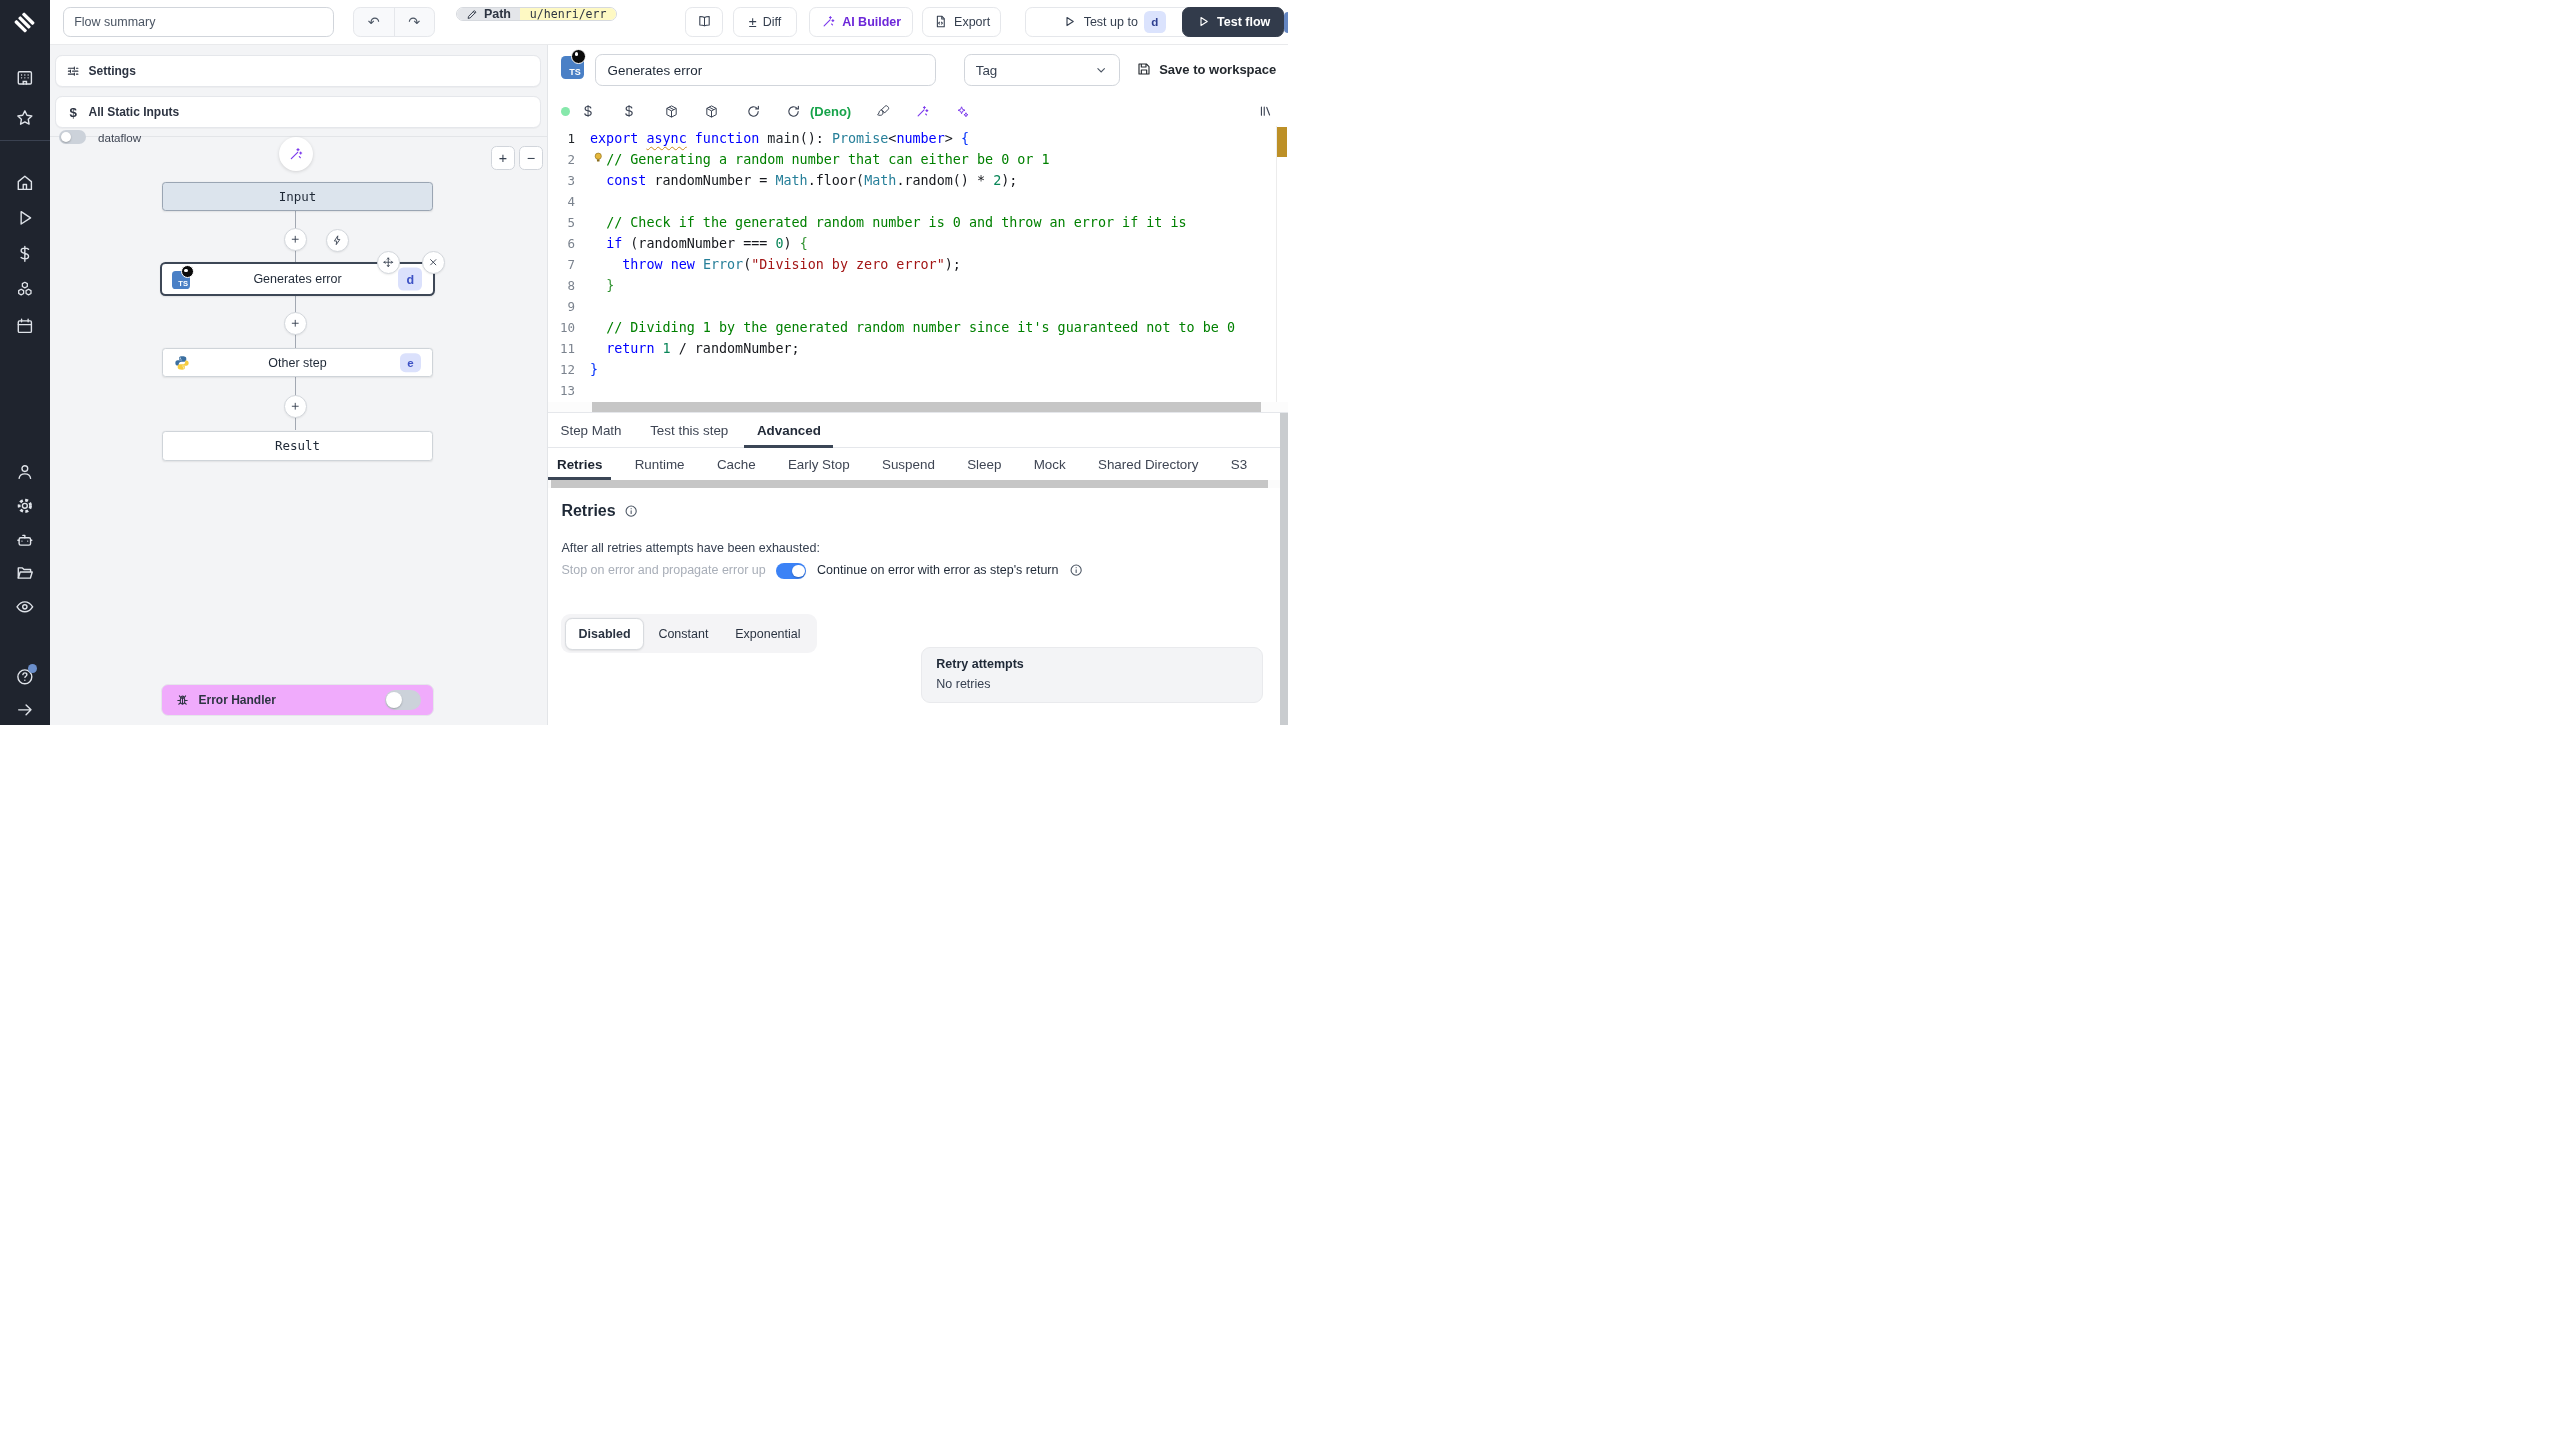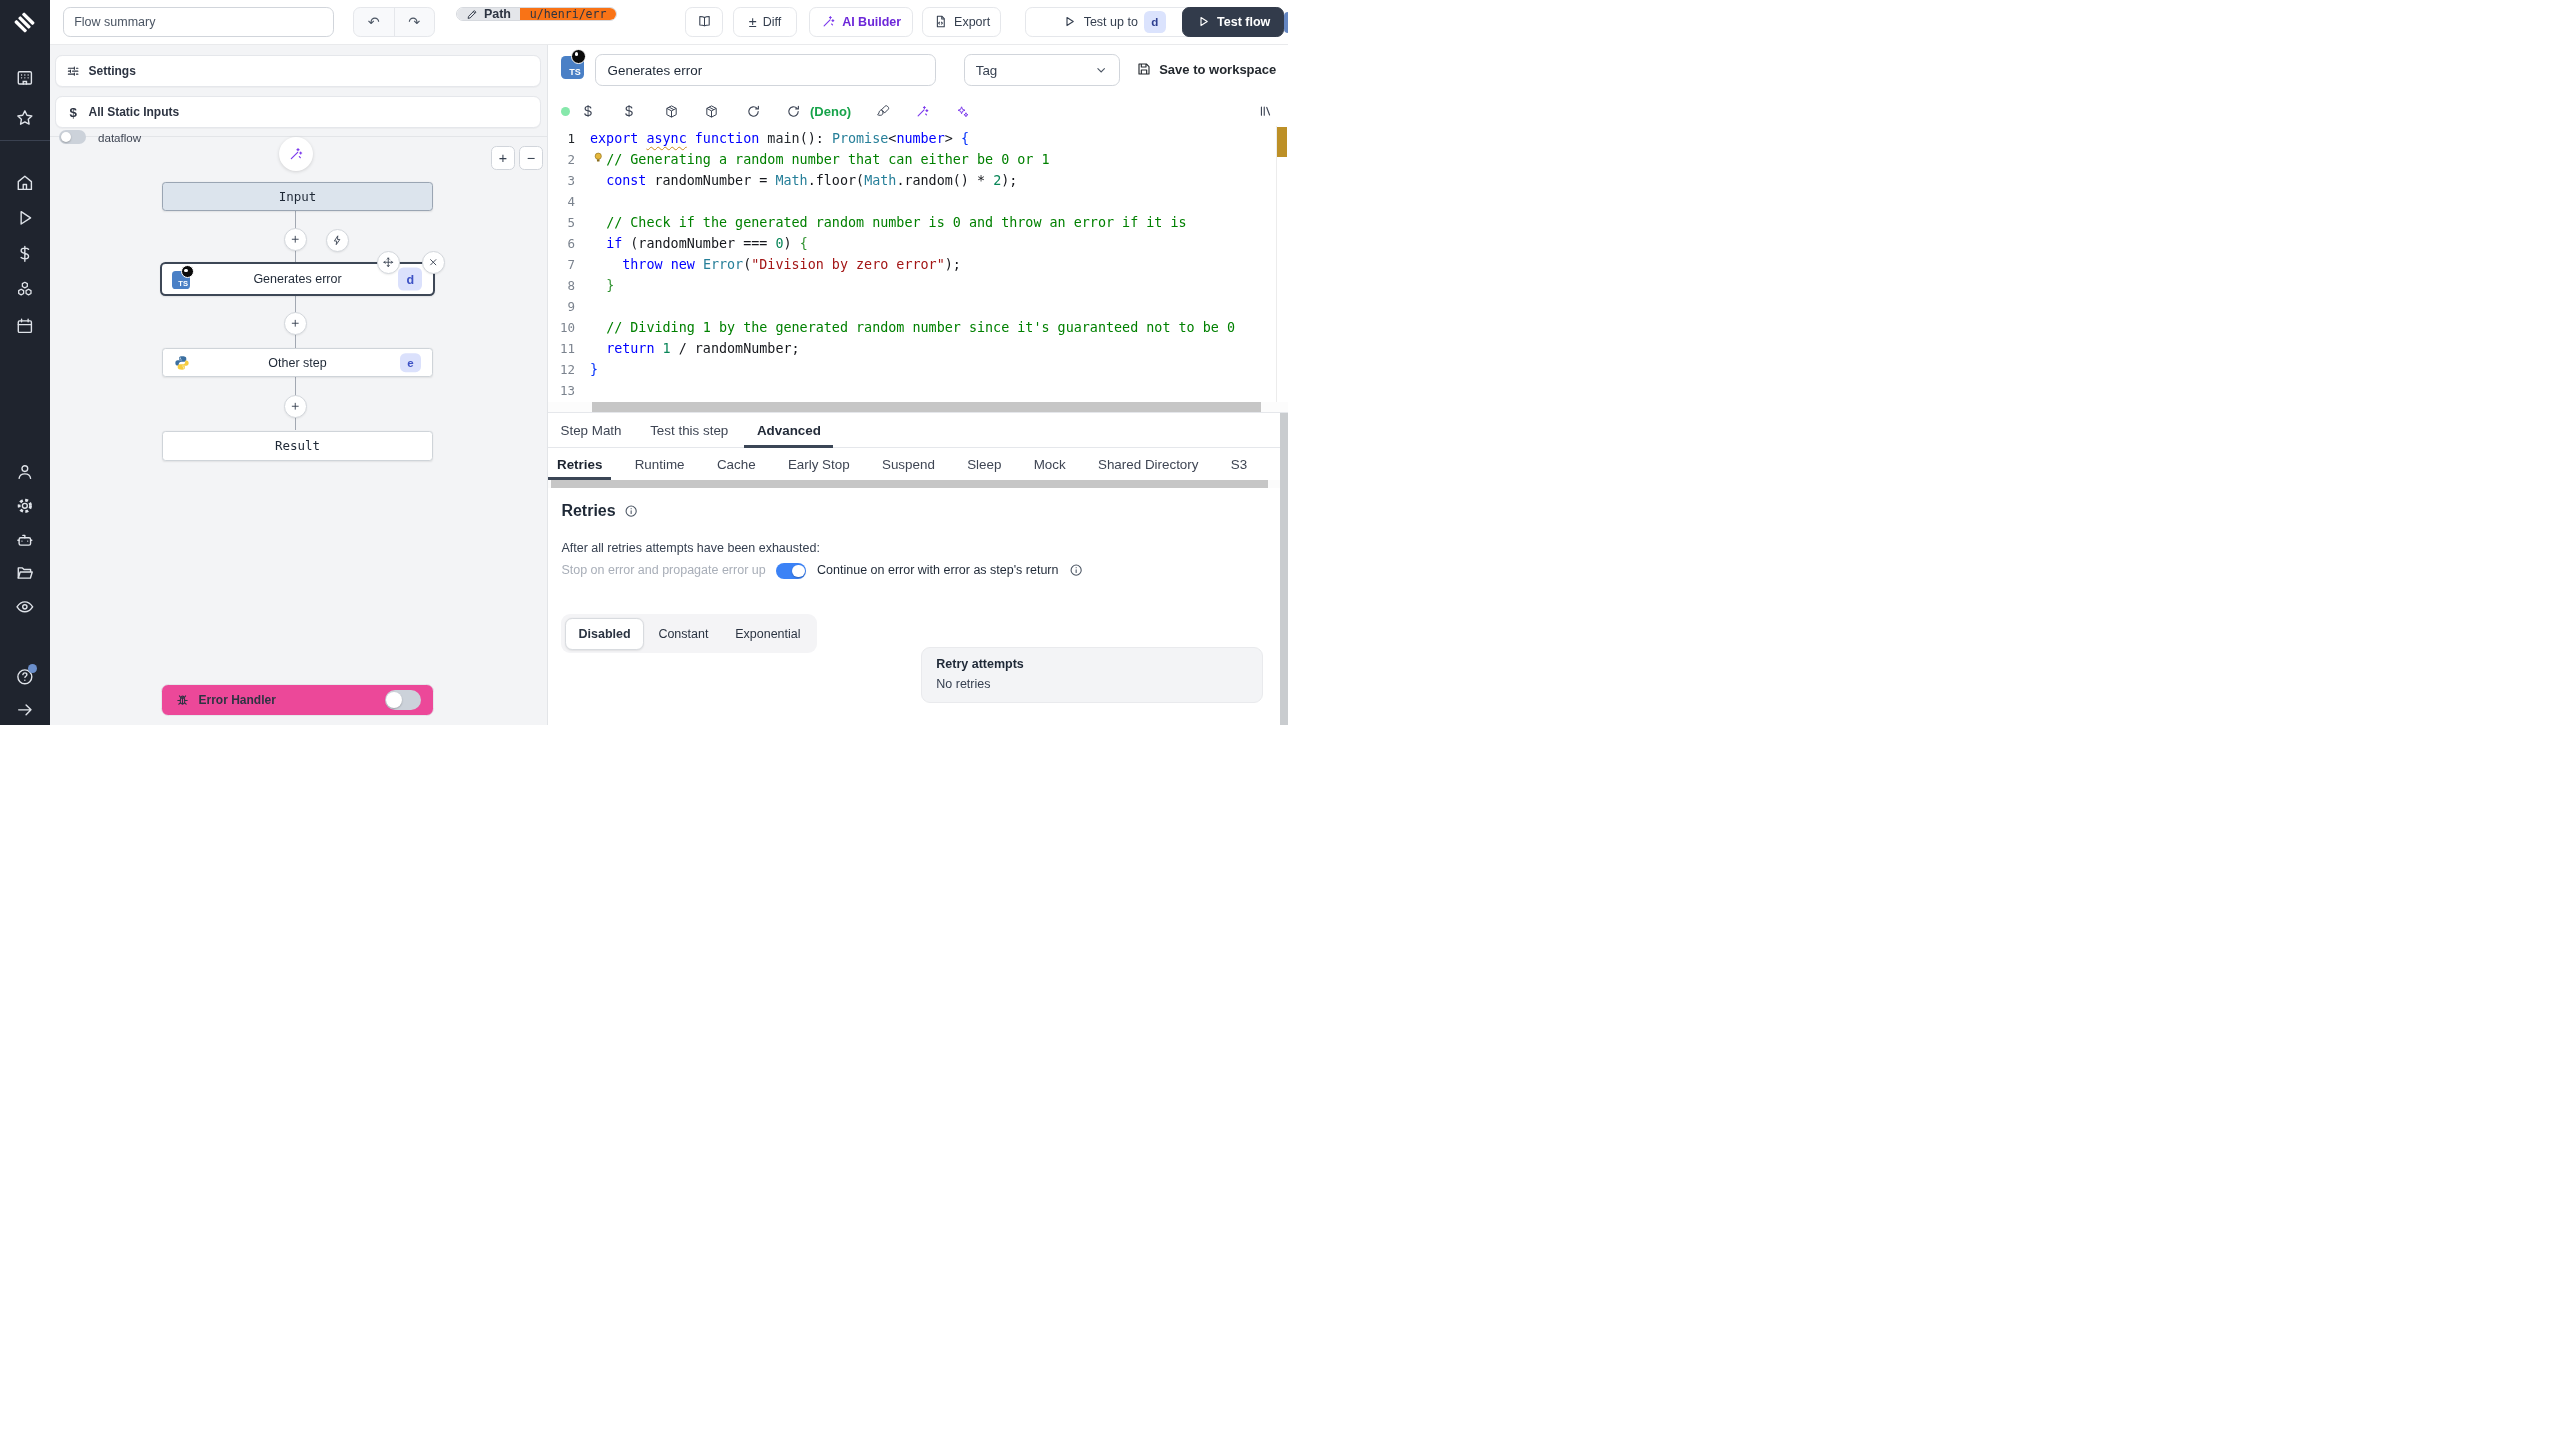--- a/index.html
+++ b/index.html
@@ -23,21 +23,21 @@
   #flow-summary { position:absolute; left:12.5px; top:7.2px; width:271px; height:29.5px; border:0.9px solid #d1d5db; border-radius:7.2px;
                   padding:0 10.7px; font-size:12.5px; color:#374151; font-family:"Liberation Sans",sans-serif; outline:none; }
   #flow-summary::placeholder { color:#4b5563; }
   #undo-redo { position:absolute; left:303px; top:7.2px; width:82px; height:29.5px; border:0.9px solid #e5e7eb; border-radius:7.2px;
                background:#f8f9fb; display:flex; }
   .ur-half { flex:1; display:flex; align-items:center; justify-content:center; font-size:14.3px; color:#4b5563; }
   .ur-half:first-child { border-right:0.9px solid #e5e7eb; }
   #path-chip { position:absolute; left:406px; top:7.2px; height:14px; border:0.9px solid #d6d9de; border-radius:7.2px; display:flex; overflow:hidden; }
   #path-left { background:#e4e6ea; display:flex; align-items:center; gap:5.4px; padding:0 9px; font-size:12.5px; font-weight:600; color:#2d3442; }
   #path-left svg { width:12.5px; height:12.5px; }
-  #path-right { background:#f97316; display:flex; align-items:center; padding:0 9.8px; font-family:"DejaVu Sans Mono",monospace; font-size:11.6px; color:#2d3442; }
+  #path-right { background:#fef9c3; display:flex; align-items:center; padding:0 9.8px; font-family:"DejaVu Sans Mono",monospace; font-size:11.6px; color:#2d3442; }
   .mini-badge { background:#dbe3fd; color:#2d3e8f; font-weight:700; font-size:11.6px; border-radius:5.4px; width:21.5px; height:21.5px;
                 display:flex; align-items:center; justify-content:center; }
   #btn-testflow { background:#323b4b; border-color:#323b4b; color:#fff; font-weight:600; }
   #tr-sliver { position:absolute; right:0; top:11.6px; width:4.5px; height:21.5px; background:#6486c2; border-radius:5.4px 0 0 5.4px; }
 
   
   #flowpanel { position:absolute; left:50px; top:45px; width:498px; height:681px; background:#f3f4f6; border-right:0.9px solid #e3e5e8; }
   .fp-card { position:absolute; left:4.5px; width:486px; height:32px; background:#fff; border:0.9px solid #e5e7eb; border-radius:7.2px;
              display:flex; align-items:center; gap:8px; padding:0 10.7px; font-size:12px; font-weight:700; color:#2d3442;
              box-shadow:0 0.9px 0.9px rgba(0,0,0,.03); }
@@ -66,21 +66,21 @@
                 font-weight:700; font-size:12.5px; border-radius:5.4px; width:24px; height:23px; display:flex; align-items:center; justify-content:center; }
   #node-other .node-badge { width:21.5px; height:19.7px; font-size:11.6px; }
   .graph-circle { position:absolute; width:23px; height:23px; border-radius:50%; background:#fff; border:0.9px solid #d3d7dc;
                   display:flex; align-items:center; justify-content:center; color:#3a4352; z-index:3; box-shadow:0 0.9px 1.8px rgba(0,0,0,.07); }
   .graph-circle svg { width:12.5px; height:12.5px; }
   #ts-badge { position:absolute; left:9.8px; top:7.2px; width:18px; height:18px; background:#4a80c6; border-radius:3.6px; }
   #ts-badge .ts-txt { position:absolute; right:1.8px; bottom:0.9px; color:#fff; font-size:7.6px; font-weight:700; }
   .deno-circle { position:absolute; width:13.4px; height:13.4px; background:#0b0b0b; border-radius:50%; border:1.3px solid #fff; }
   .deno-circle::after { content:""; position:absolute; left:2.7px; top:2.7px; width:3.6px; height:3.6px; background:#fff; border-radius:50%; }
   #py-icon { position:absolute; left:10.7px; top:6.3px; width:16px; height:16px; }
-  #error-handler { position:absolute; left:111px; top:639px; width:273px; height:32px; background:#ec4899; border:0.9px solid #e5e7eb;
+  #error-handler { position:absolute; left:111px; top:639px; width:273px; height:32px; background:#f0abfc; border:0.9px solid #e5e7eb;
                    border-radius:7.2px; display:flex; align-items:center; gap:9px; padding:0 12.5px; }
   #error-handler svg { width:15px; height:15px; }
   #eh-label { font-size:12px; font-weight:700; color:#2d3442; flex:1; }
   #eh-toggle { width:36px; height:19.7px; } #eh-toggle .knob { width:16px; height:16px; }
 
   
   #codepanel { position:absolute; left:548px; top:45px; width:740px; height:368px; background:#fff; }
   #ed-tsicon { position:absolute; left:12.5px; top:10.7px; width:23px; height:23px; background:#4a80c6; border-radius:4.5px; }
   #ed-tsicon .ts-txt { position:absolute; right:2.7px; bottom:1.8px; color:#fff; font-size:9px; font-weight:700; }
   #step-name { position:absolute; left:47px; top:9px; width:341px; height:32px; border:0.9px solid #d1d5db; border-radius:7.2px;

